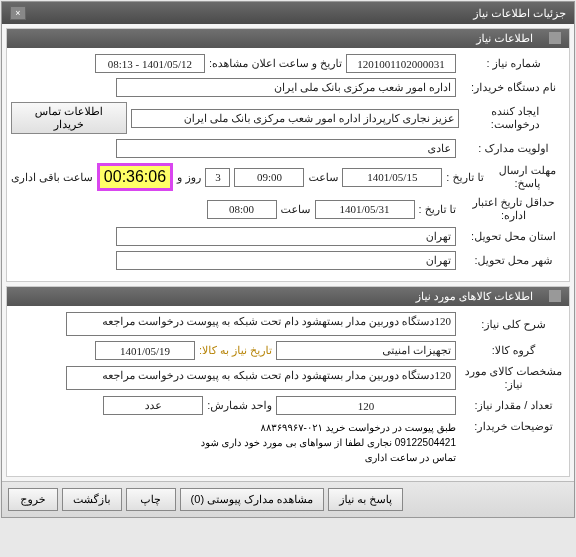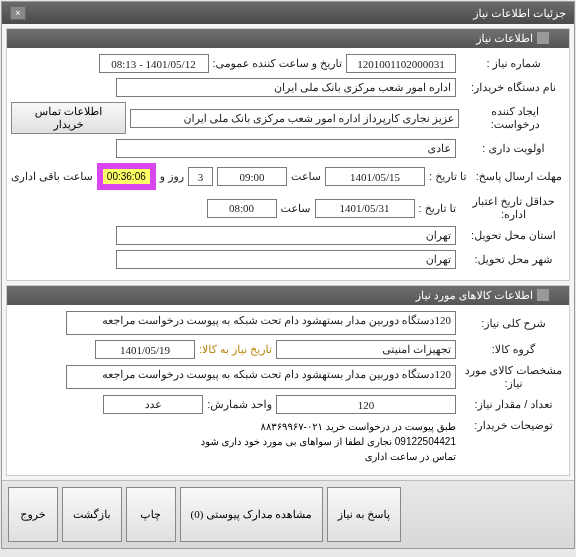--- a/index.html
+++ b/index.html
@@ -38,25 +38,25 @@
   cursor: pointer;
 }
 .section {
   background: #fff;
   margin: 4px;
   border: 1px solid #ccc;
 }
 .section-header {
   background: linear-gradient(#707070, #555);
   color: #fff;
-  padding: 3px 20px;
+  padding: 3px 8px;
   font-size: 11px;
   display: flex;
   align-items: flex-start;
-  gap: 4px;
+  gap: 16px;
 }
 .section-body {
   padding: 6px 4px;
 }
 .row {
   display: flex;
   align-items: center;
   margin-bottom: 5px;
   gap: 4px;
 }
@@ -88,39 +88,39 @@
 .w110 { width: 110px; }
 .w180 { width: 180px; }
 .w340 { width: 340px; }
 .w390 { width: 390px; }
 .btn {
   border: 1px solid #888;
   background: linear-gradient(#f8f8f8,#e0e0e0);
   padding: 2px 8px;
   font-size: 11px;
   cursor: pointer;
-  font-family: Liberation Serif, serif;
+  font-family: Liberation Sans, sans-serif;
 }
 .yellow {
   background: #ffff66;
-  border: 6px solid #d946ef;
+  border: 3px solid #d946ef;
   padding: 2px 4px;
-  font-size: 10px;
+  font-size: 16px;
 }
 .highlight { color: #b8860b; }
 .footer {
   background: linear-gradient(#e8e8e8,#d8d8d8);
   border-top: 1px solid #bbb;
   padding: 6px;
   display: flex;
   justify-content: flex-end;
   gap: 4px;
 }
 .footer .btn {
-  padding: 20px 10px;
+  padding: 4px 10px;
   min-width: 50px;
 }
 .icon-sq {
   display:inline-block;
   width:12px;height:12px;
   background:#999;
   vertical-align:middle;
 }
 textarea.field {
   resize: none;
@@ -142,37 +142,37 @@
   <div class="section">
     <div class="section-header">
       <span class="icon-sq"></span>
       <span>اطلاعات نیاز</span>
     </div>
     <div class="section-body">
 
       <div class="row">
         <span class="label">شماره نیاز :</span>
         <input class="field center w110" readonly="" value="1201001102000031" style="">
-        <span class="label-sm">تاریخ و ساعت کننده عمومی:</span>
+        <span class="label-sm">تاریخ و ساعت اعلان مشاهده:</span>
         <input class="field center w110" readonly="" value="1401/05/12 - 08:13" style="">
       </div>
 
       <div class="row">
         <span class="label">نام دستگاه خریدار:</span>
         <input class="field w340" readonly="" value="اداره امور شعب مرکزی بانک ملی ایران" style="">
       </div>
 
       <div class="row">
         <span class="label">ایجاد کننده درخواست:</span>
         <input class="field w340" readonly="" value="عزیز نجاری کارپرداز اداره امور شعب مرکزی بانک ملی ایران" style="">
         <button class="btn">اطلاعات تماس خریدار</button>
       </div>
 
       <div class="row">
-        <span class="label">اولویت داری :</span>
+        <span class="label">اولویت مدارک :</span>
         <input class="field w340" readonly="" value="عادی" style="">
       </div>
 
       <div class="row">
         <span class="label">مهلت ارسال پاسخ:</span>
         <span class="label-sm">تا تاریخ :</span>
         <input class="field center w100" readonly="" value="1401/05/15" style="">
         <span class="label-sm">ساعت</span>
         <input class="field center w70" readonly="" value="09:00" style="">
         <input class="field center" style="width: 25px;" readonly="" value="3">

